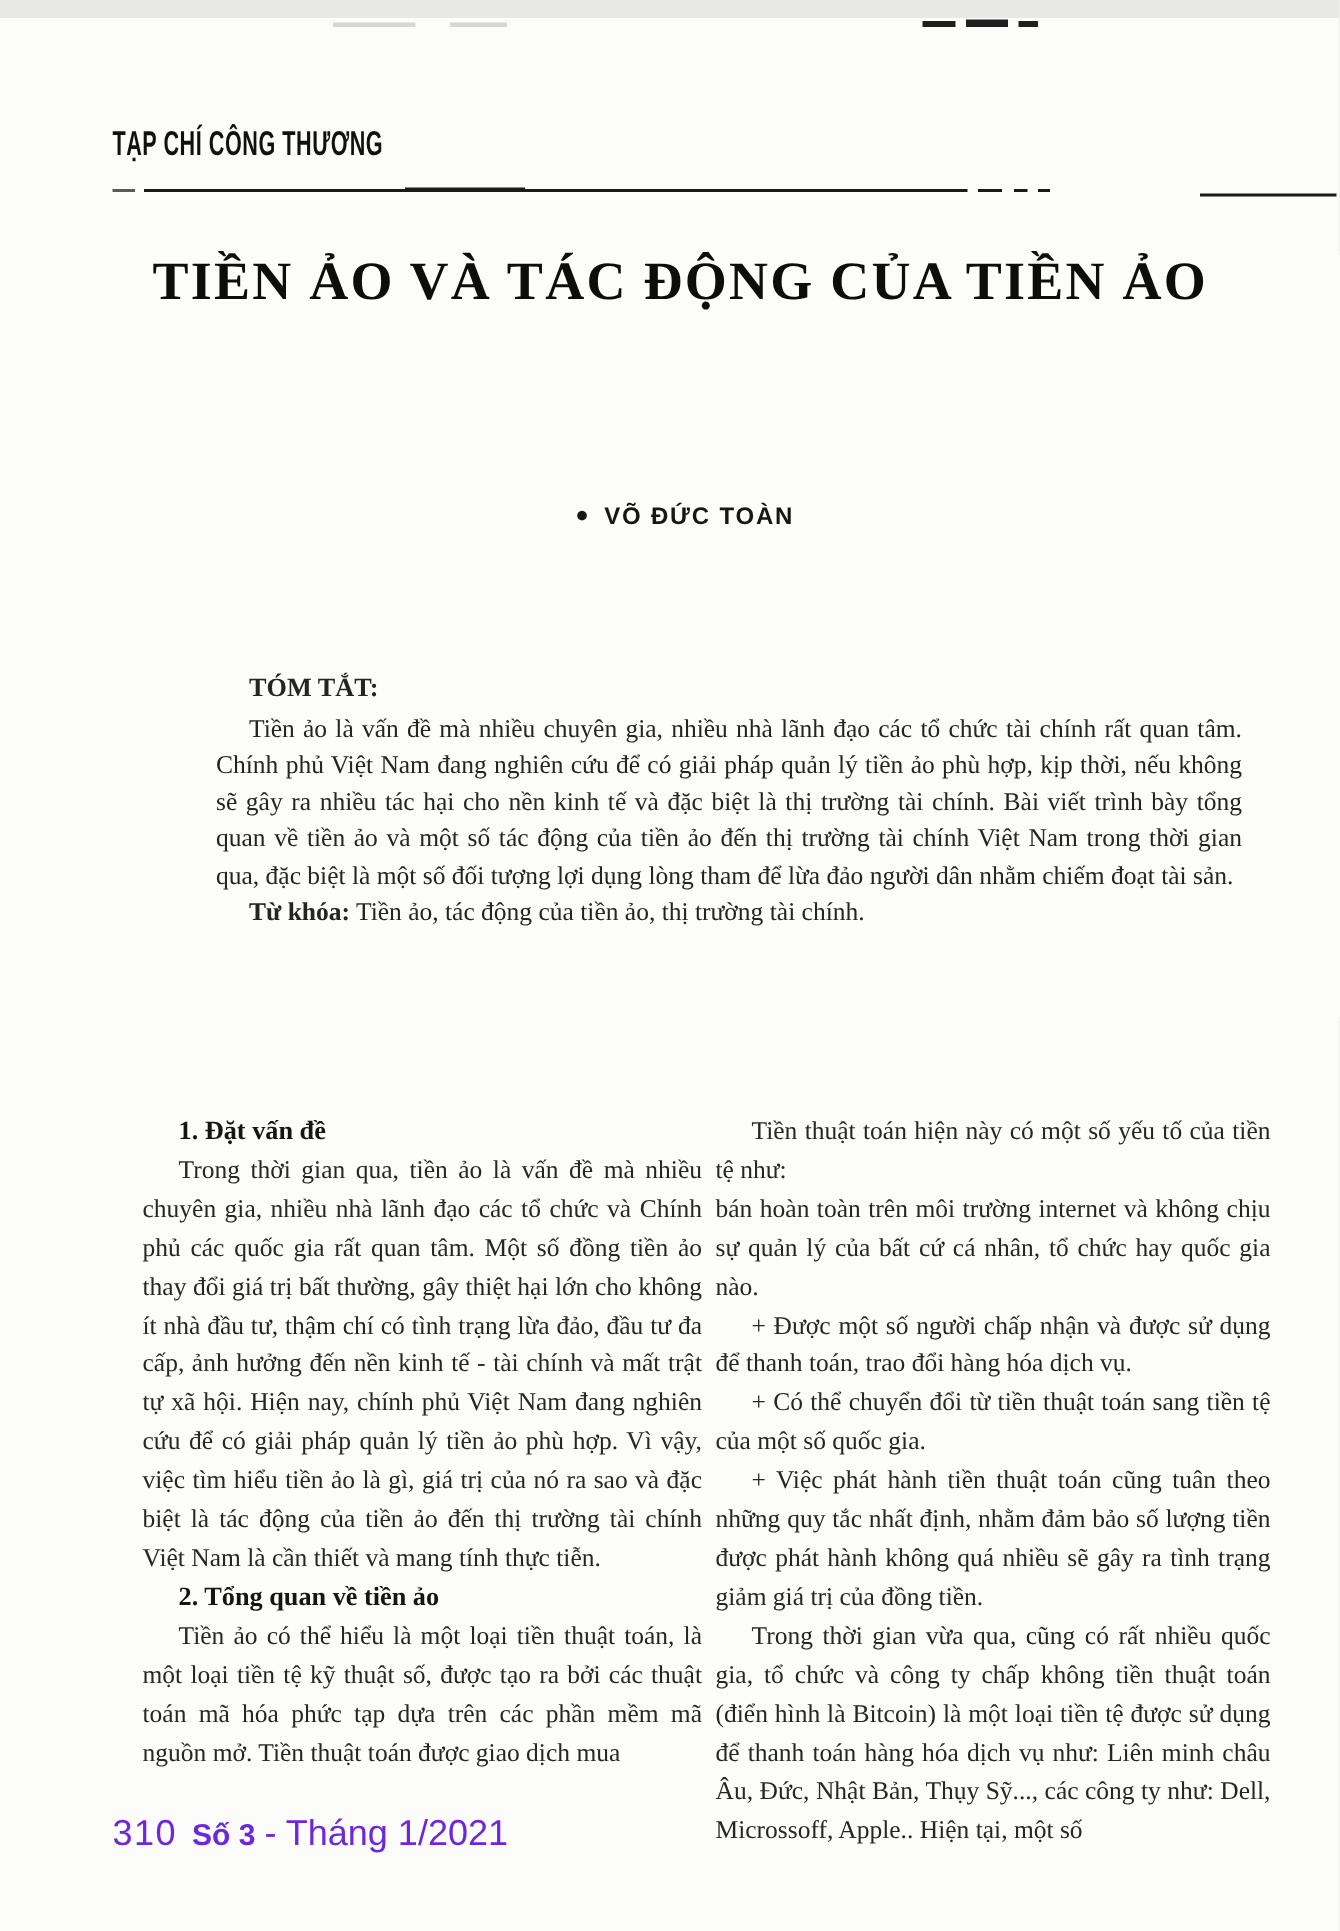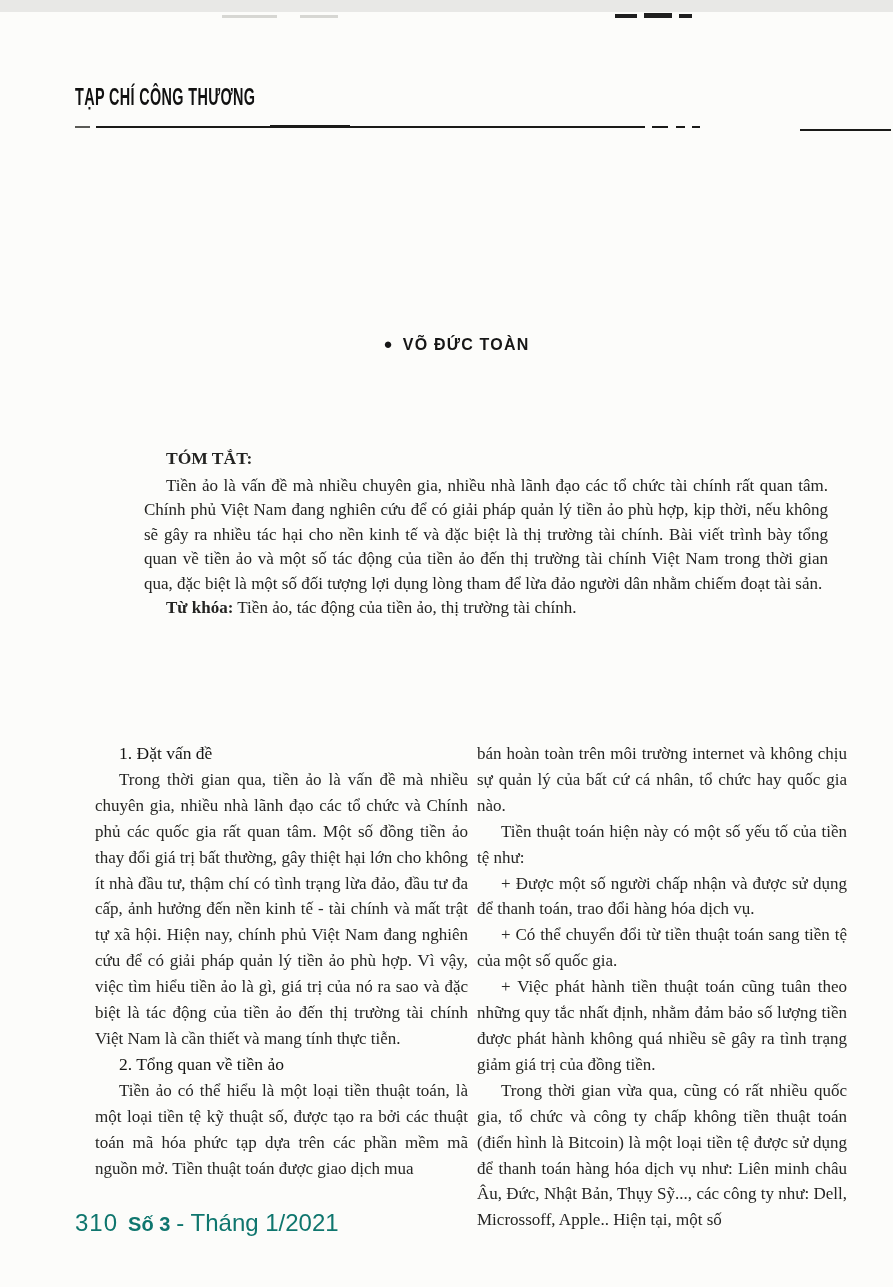--- a/index.html
+++ b/index.html
@@ -42,28 +42,28 @@
   .abstract .kw-line{margin:0;text-align:justify;text-indent:22px;}
   .abstract .kw-label{font-weight:bold;}
 
   .columns{
     position:absolute;left:95px;top:729px;width:752px;
     display:flex;justify-content:space-between;
   }
   .col{font-size:17px;line-height:25.9px;color:#262624;}
   .col-left{width:373px;}
   .col-right{width:370px;}
-  .sec-heading{font-weight:normal;font-size:17.5px;color:#151513;margin:0;text-indent:24px;}
+  .sec-heading{font-weight:bold;font-size:17.5px;color:#151513;margin:0;text-indent:24px;}
   .para{margin:0;text-align:justify;text-indent:24px;}
   .para.cont{text-indent:0;}
 
   .page-footer{
     position:absolute;left:75px;top:1197px;
     font-family:"Liberation Sans","DejaVu Sans",sans-serif;
-    color:#0f766e;display:flex;align-items:baseline;
+    color:#6d28d9;display:flex;align-items:baseline;
   }
   .page-footer .pnum{font-size:24px;letter-spacing:1px;margin-right:10px;font-weight:normal;}
   .page-footer .issue{font-size:20px;font-weight:bold;margin-right:6px;}
   .page-footer .fdate{font-size:24px;}
 </style>
 </head>
 <body>
 
 <div class="page">
 
@@ -77,42 +77,43 @@
 
   <div class="rule-seg" style="left:75px;top:114px;width:15px;background:#5a5a56;"></div>
   <div class="rule-seg" style="left:96px;top:114px;width:549px;"></div>
   <div class="rule-seg" style="left:270px;top:113px;width:80px;height:3px;"></div>
   <div class="rule-seg" style="left:652px;top:114px;width:16px;"></div>
   <div class="rule-seg" style="left:676px;top:114px;width:9px;"></div>
   <div class="rule-seg" style="left:692px;top:114px;width:8px;"></div>
   <div class="rule-seg" style="left:800px;top:117px;width:91px;"></div>
 
   <div class="article-title">
+    <div>TIỀN ẢO VÀ TÁC ĐỘNG CỦA TIỀN ẢO</div>
   </div>
 
   <div class="author-line">
     <span class="bullet">●</span><span>VÕ ĐỨC TOÀN</span>
   </div>
 
   <div class="abstract">
     <div class="abs-heading">TÓM TẮT:</div>
     <p class="abs-text">Tiền ảo là vấn đề mà nhiều chuyên gia, nhiều nhà lãnh đạo các tổ chức tài chính rất quan tâm. Chính phủ Việt Nam đang nghiên cứu để có giải pháp quản lý tiền ảo phù hợp, kịp thời, nếu không sẽ gây ra nhiều tác hại cho nền kinh tế và đặc biệt là thị trường tài chính. Bài viết trình bày tổng quan về tiền ảo và một số tác động của tiền ảo đến thị trường tài chính Việt Nam trong thời gian qua, đặc biệt là một số đối tượng lợi dụng lòng tham để lừa đảo người dân nhằm chiếm đoạt tài sản.</p>
     <p class="kw-line"><span class="kw-label">Từ khóa:</span> <span>Tiền ảo, tác động của tiền ảo, thị trường tài chính.</span></p>
   </div>
 
   <div class="columns">
     <div class="col col-left">
       <p class="sec-heading">1. Đặt vấn đề</p>
       <p class="para">Trong thời gian qua, tiền ảo là vấn đề mà nhiều chuyên gia, nhiều nhà lãnh đạo các tổ chức và Chính phủ các quốc gia rất quan tâm. Một số đồng tiền ảo thay đổi giá trị bất thường, gây thiệt hại lớn cho không ít nhà đầu tư, thậm chí có tình trạng lừa đảo, đầu tư đa cấp, ảnh hưởng đến nền kinh tế - tài chính và mất trật tự xã hội. Hiện nay, chính phủ Việt Nam đang nghiên cứu để có giải pháp quản lý tiền ảo phù hợp. Vì vậy, việc tìm hiểu tiền ảo là gì, giá trị của nó ra sao và đặc biệt là tác động của tiền ảo đến thị trường tài chính Việt Nam là cần thiết và mang tính thực tiễn.</p>
       <p class="sec-heading">2. Tổng quan về tiền ảo</p>
       <p class="para">Tiền ảo có thể hiểu là một loại tiền thuật toán, là một loại tiền tệ kỹ thuật số, được tạo ra bởi các thuật toán mã hóa phức tạp dựa trên các phần mềm mã nguồn mở. Tiền thuật toán được giao dịch mua</p>
     </div>
     <div class="col col-right">
+      <p class="para">Tiền thuật toán hiện này có một số yếu tố của tiền tệ như:</p>
       <p class="para cont">bán hoàn toàn trên môi trường internet và không chịu sự quản lý của bất cứ cá nhân, tổ chức hay quốc gia nào.</p>
-      <p class="para">Tiền thuật toán hiện này có một số yếu tố của tiền tệ như:</p>
       <p class="para">+ Được một số người chấp nhận và được sử dụng để thanh toán, trao đổi hàng hóa dịch vụ.</p>
       <p class="para">+ Có thể chuyển đổi từ tiền thuật toán sang tiền tệ của một số quốc gia.</p>
       <p class="para">+ Việc phát hành tiền thuật toán cũng tuân theo những quy tắc nhất định, nhằm đảm bảo số lượng tiền được phát hành không quá nhiều sẽ gây ra tình trạng giảm giá trị của đồng tiền.</p>
       <p class="para">Trong thời gian vừa qua, cũng có rất nhiều quốc gia, tổ chức và công ty chấp không tiền thuật toán (điển hình là Bitcoin) là một loại tiền tệ được sử dụng để thanh toán hàng hóa dịch vụ như: Liên minh châu Âu, Đức, Nhật Bản, Thụy Sỹ..., các công ty như: Dell, Microssoff, Apple.. Hiện tại, một số</p>
     </div>
   </div>
 
   <div class="page-footer">
     <span class="pnum">310</span>
     <span class="issue">Số 3</span>

